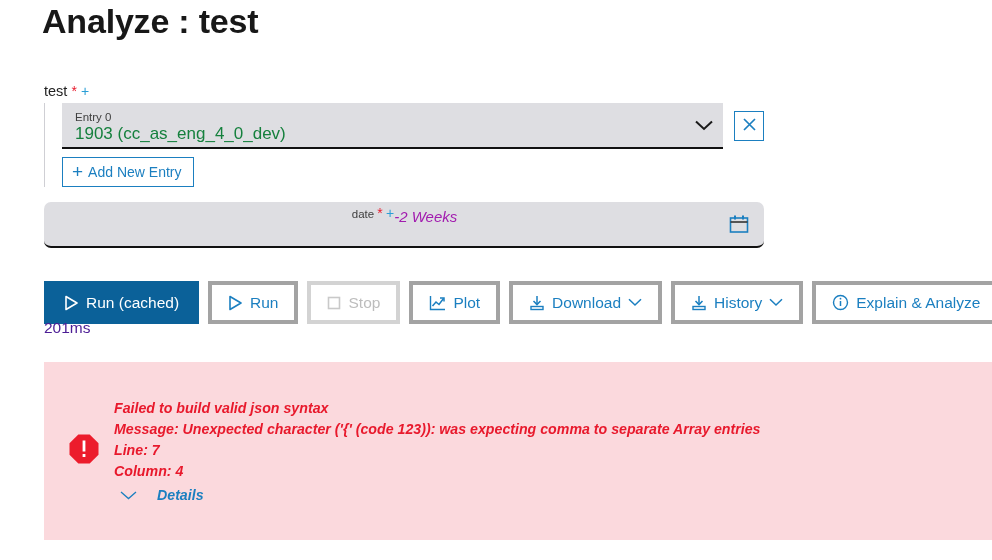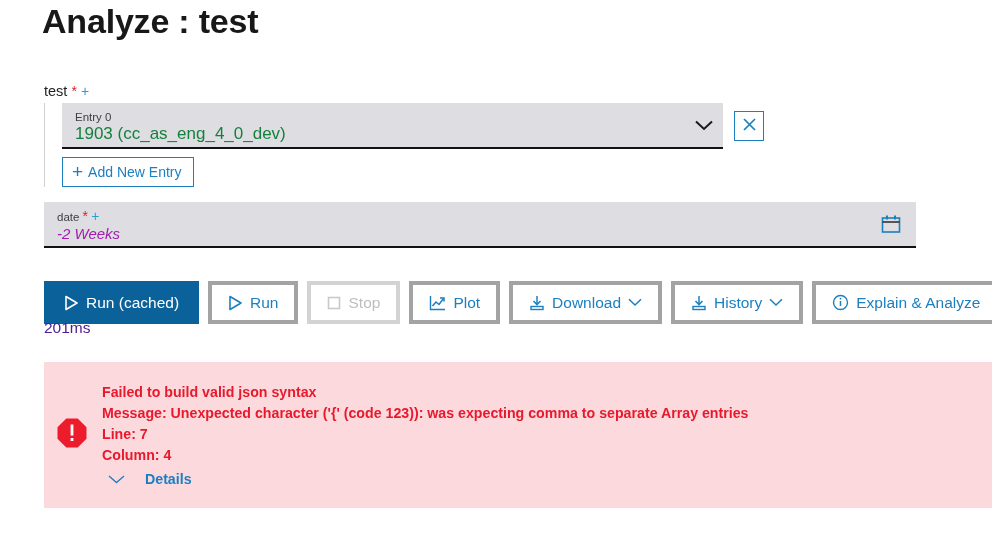--- a/index.html
+++ b/index.html
@@ -140,28 +140,29 @@
     font-weight: 300;
     position: relative;
     top: -1px;
   }
 
   
   .field-date {
     position: absolute;
     left: 44px;
     top: 202px;
-    width: 872px;
+    width: 720px;
     height: 46px;
     background: #dedee2;
     border-bottom: 2px solid #111111;
     padding: 5px 12px 0 13px;
     display: flex;
-    flex-direction: column;
-    justify-content: center;
+    flex-direction: row;
+    justify-content: center;
+    border-radius: 7px;
   }
   .field-date .f-label {
     font-size: 11.5px;
     color: #404040;
     line-height: 13px;
     white-space: nowrap;
   }
   .field-date .f-value {
     font-size: 15px;
     color: #a21caf;
@@ -231,25 +232,26 @@
     font-size: 15.5px;
     color: #4c1d95;
   }
 
   
   .error-panel {
     position: absolute;
     left: 44px;
     top: 362px;
     width: 948px;
-    height: 146px;
+    height: 178px;
     background: #fbd9dd;
     display: flex;
     align-items: center;
-    padding-left: 4px;
+    padding-left: 16px;
+    font-style: italic;
   }
   .err-icon-wrap {
     width: 48px;
     flex: 0 0 auto;
     display: flex;
     align-items: center;
     justify-content: center;
   }
   .err-body {
     display: flex;

